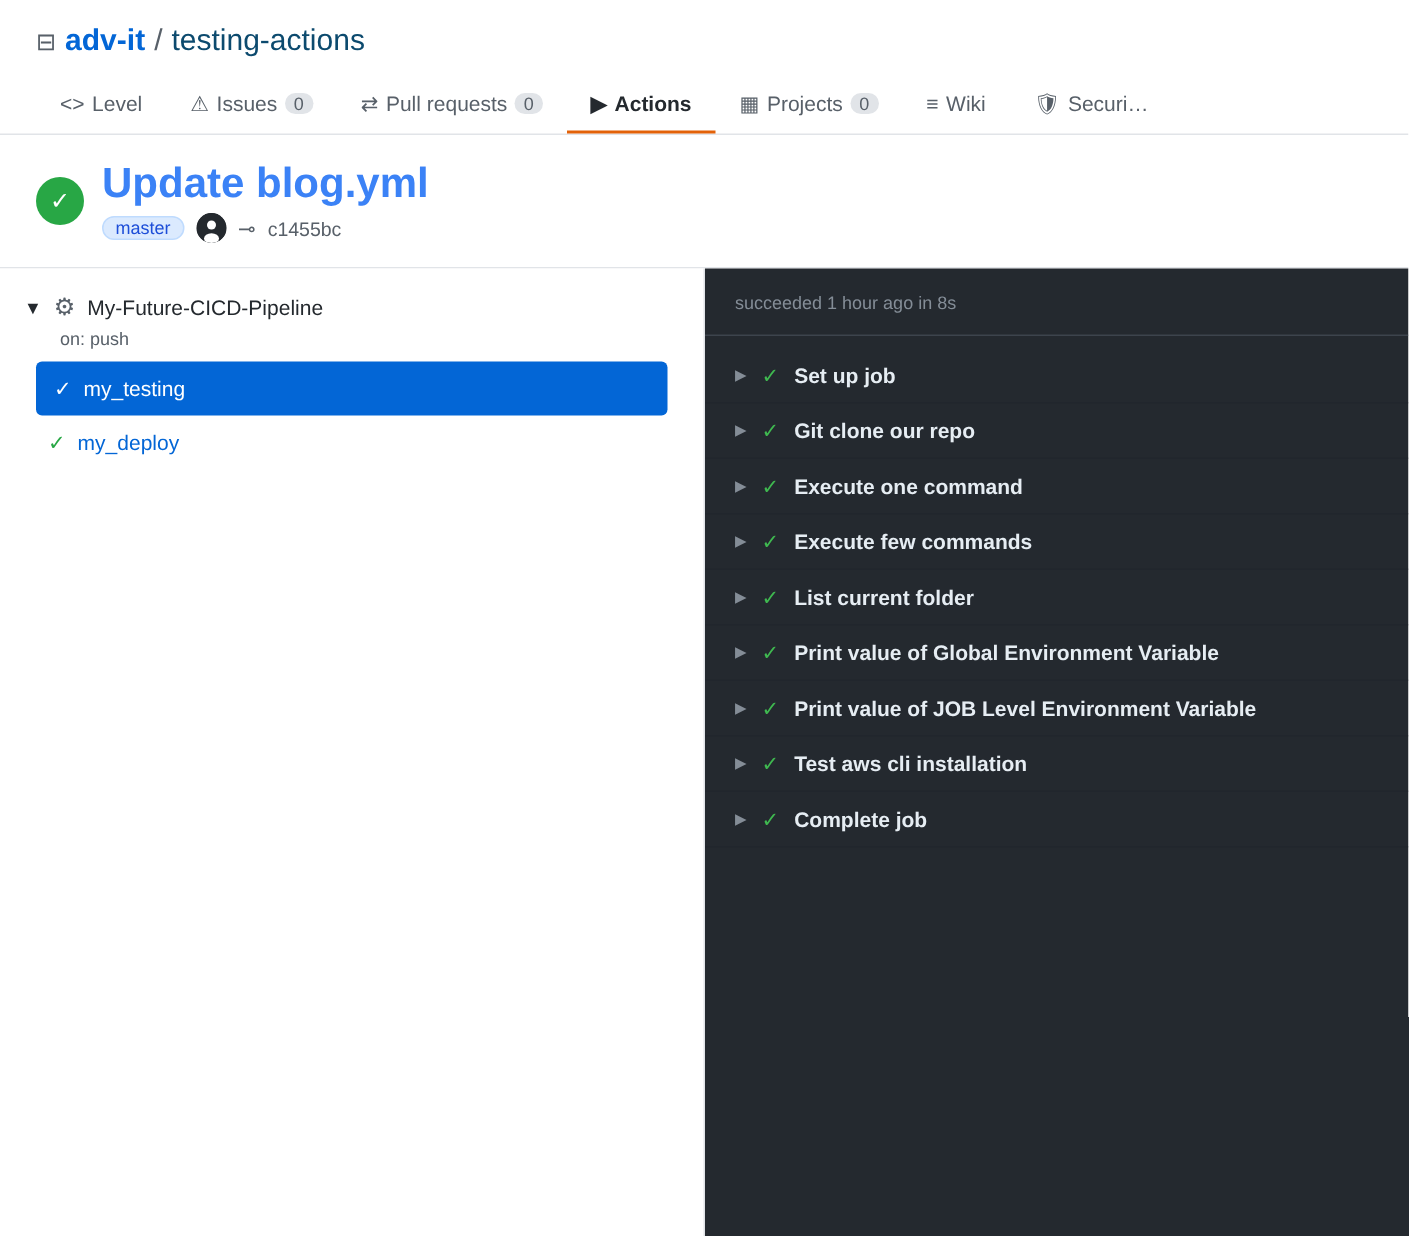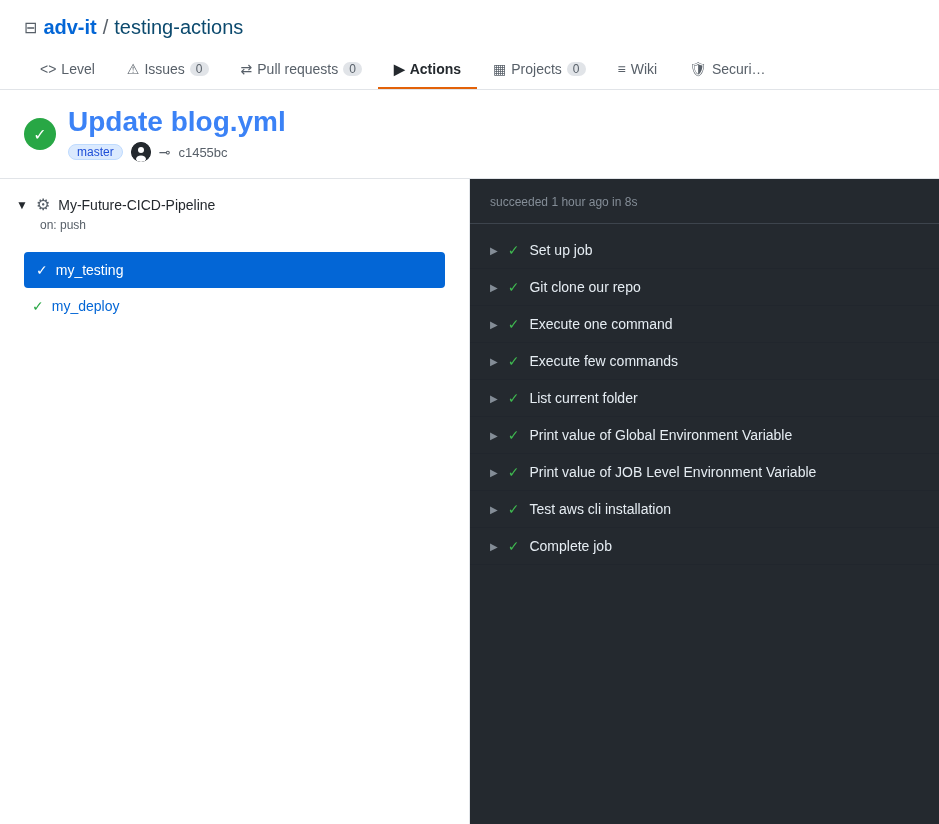--- a/index.html
+++ b/index.html
@@ -76,21 +76,21 @@
       width: 470px; flex-shrink: 0;
       background: #fff;
       border-right: 1px solid #e1e4e8;
     }
     .workflow-section { padding: 16px; }
     .workflow-header {
       display: flex; align-items: center; gap: 8px;
       color: #24292e; font-weight: 500; font-size: 14px;
       margin-bottom: 4px;
     }
-    .on-push { color: #586069; font-size: 12px; padding-left: 24px; margin-bottom: 20px; }
+    .on-push { color: #586069; font-size: 12px; padding-left: 24px; margin-bottom: 8px; }
 
     .job-list { margin-top: 8px; }
     .job-item {
       display: flex; align-items: center; gap: 8px;
       padding: 10px 16px; cursor: pointer;
       font-size: 14px; color: #0366d6;
     }
     .job-item.active { background: #0366d6; color: #fff; border-radius: 4px; margin: 0 8px; padding: 10px 12px; }
     .job-item.active .job-check { color: #fff; }
     .job-check { color: #28a745; font-size: 14px; }
@@ -109,21 +109,21 @@
     .right-header .job-status { color: #848d97; font-size: 12px; margin-top: 2px; }
 
     .steps-list { padding: 8px 0; }
     .step-item {
       display: flex; align-items: center; gap: 10px;
       padding: 10px 20px; cursor: pointer;
       border-bottom: 1px solid #21262d;
     }
     .step-expand { color: #848d97; font-size: 10px; flex-shrink: 0; }
     .step-check { color: #3fb950; font-size: 14px; flex-shrink: 0; }
-    .step-label { color: #e6edf3; font-size: 14px; font-weight: 400; }
+    .step-label { color: #e6edf3; font-size: 14px; font-weight: 700; }
   </style>
 </head>
 <body>
 
 <div class="repo-header">
   <div class="repo-title">
     <span class="icon">⊟</span>
     <a href="#">adv-it</a>
     <span class="sep">/</span>
     <a href="#" class="repo-name">testing-actions</a>

